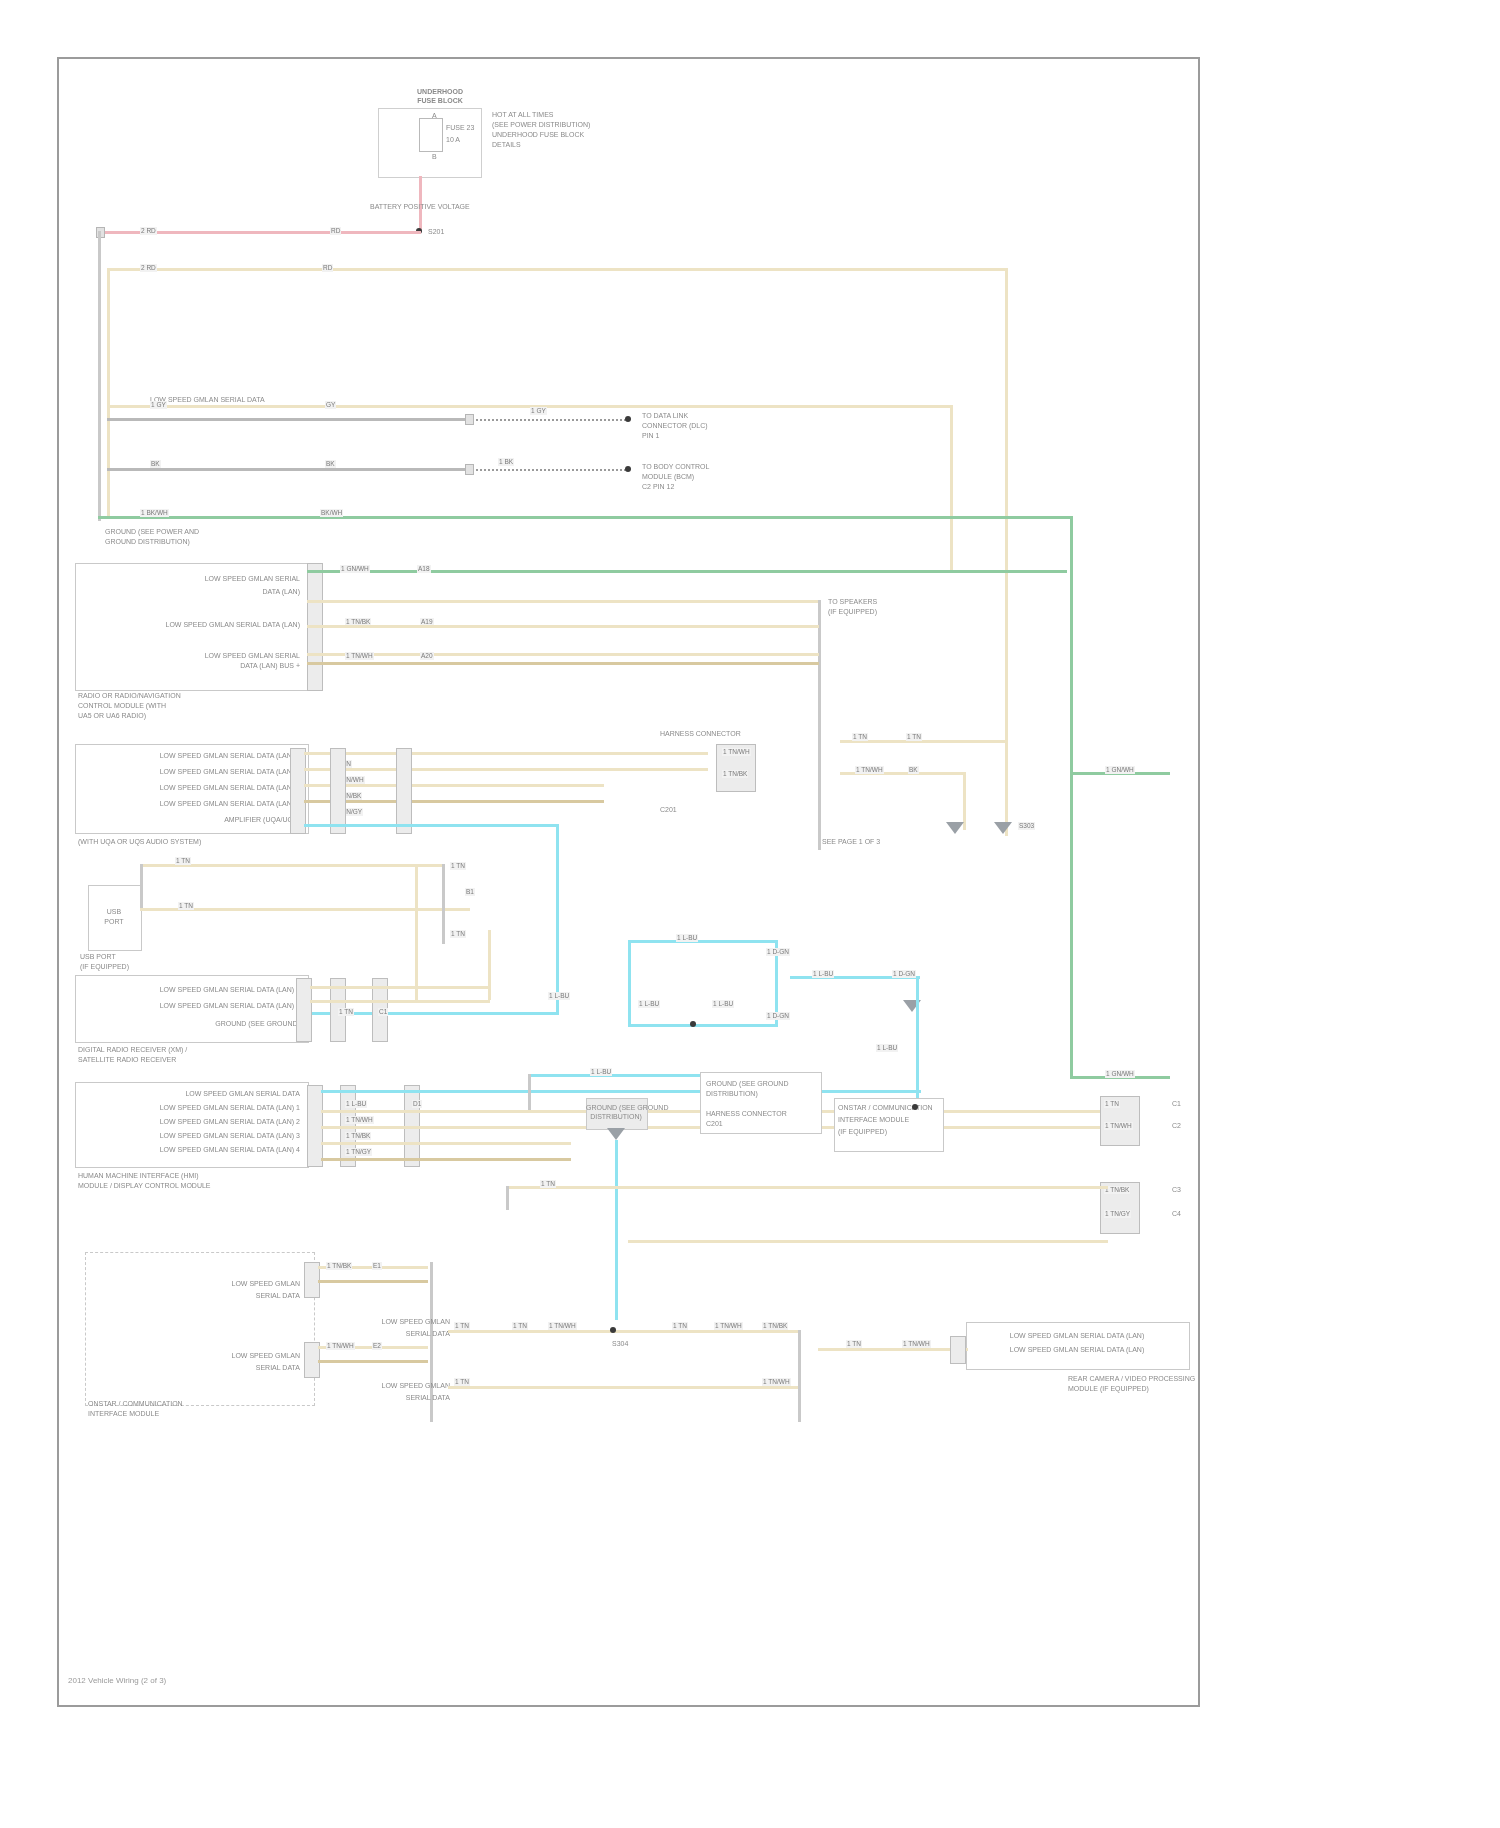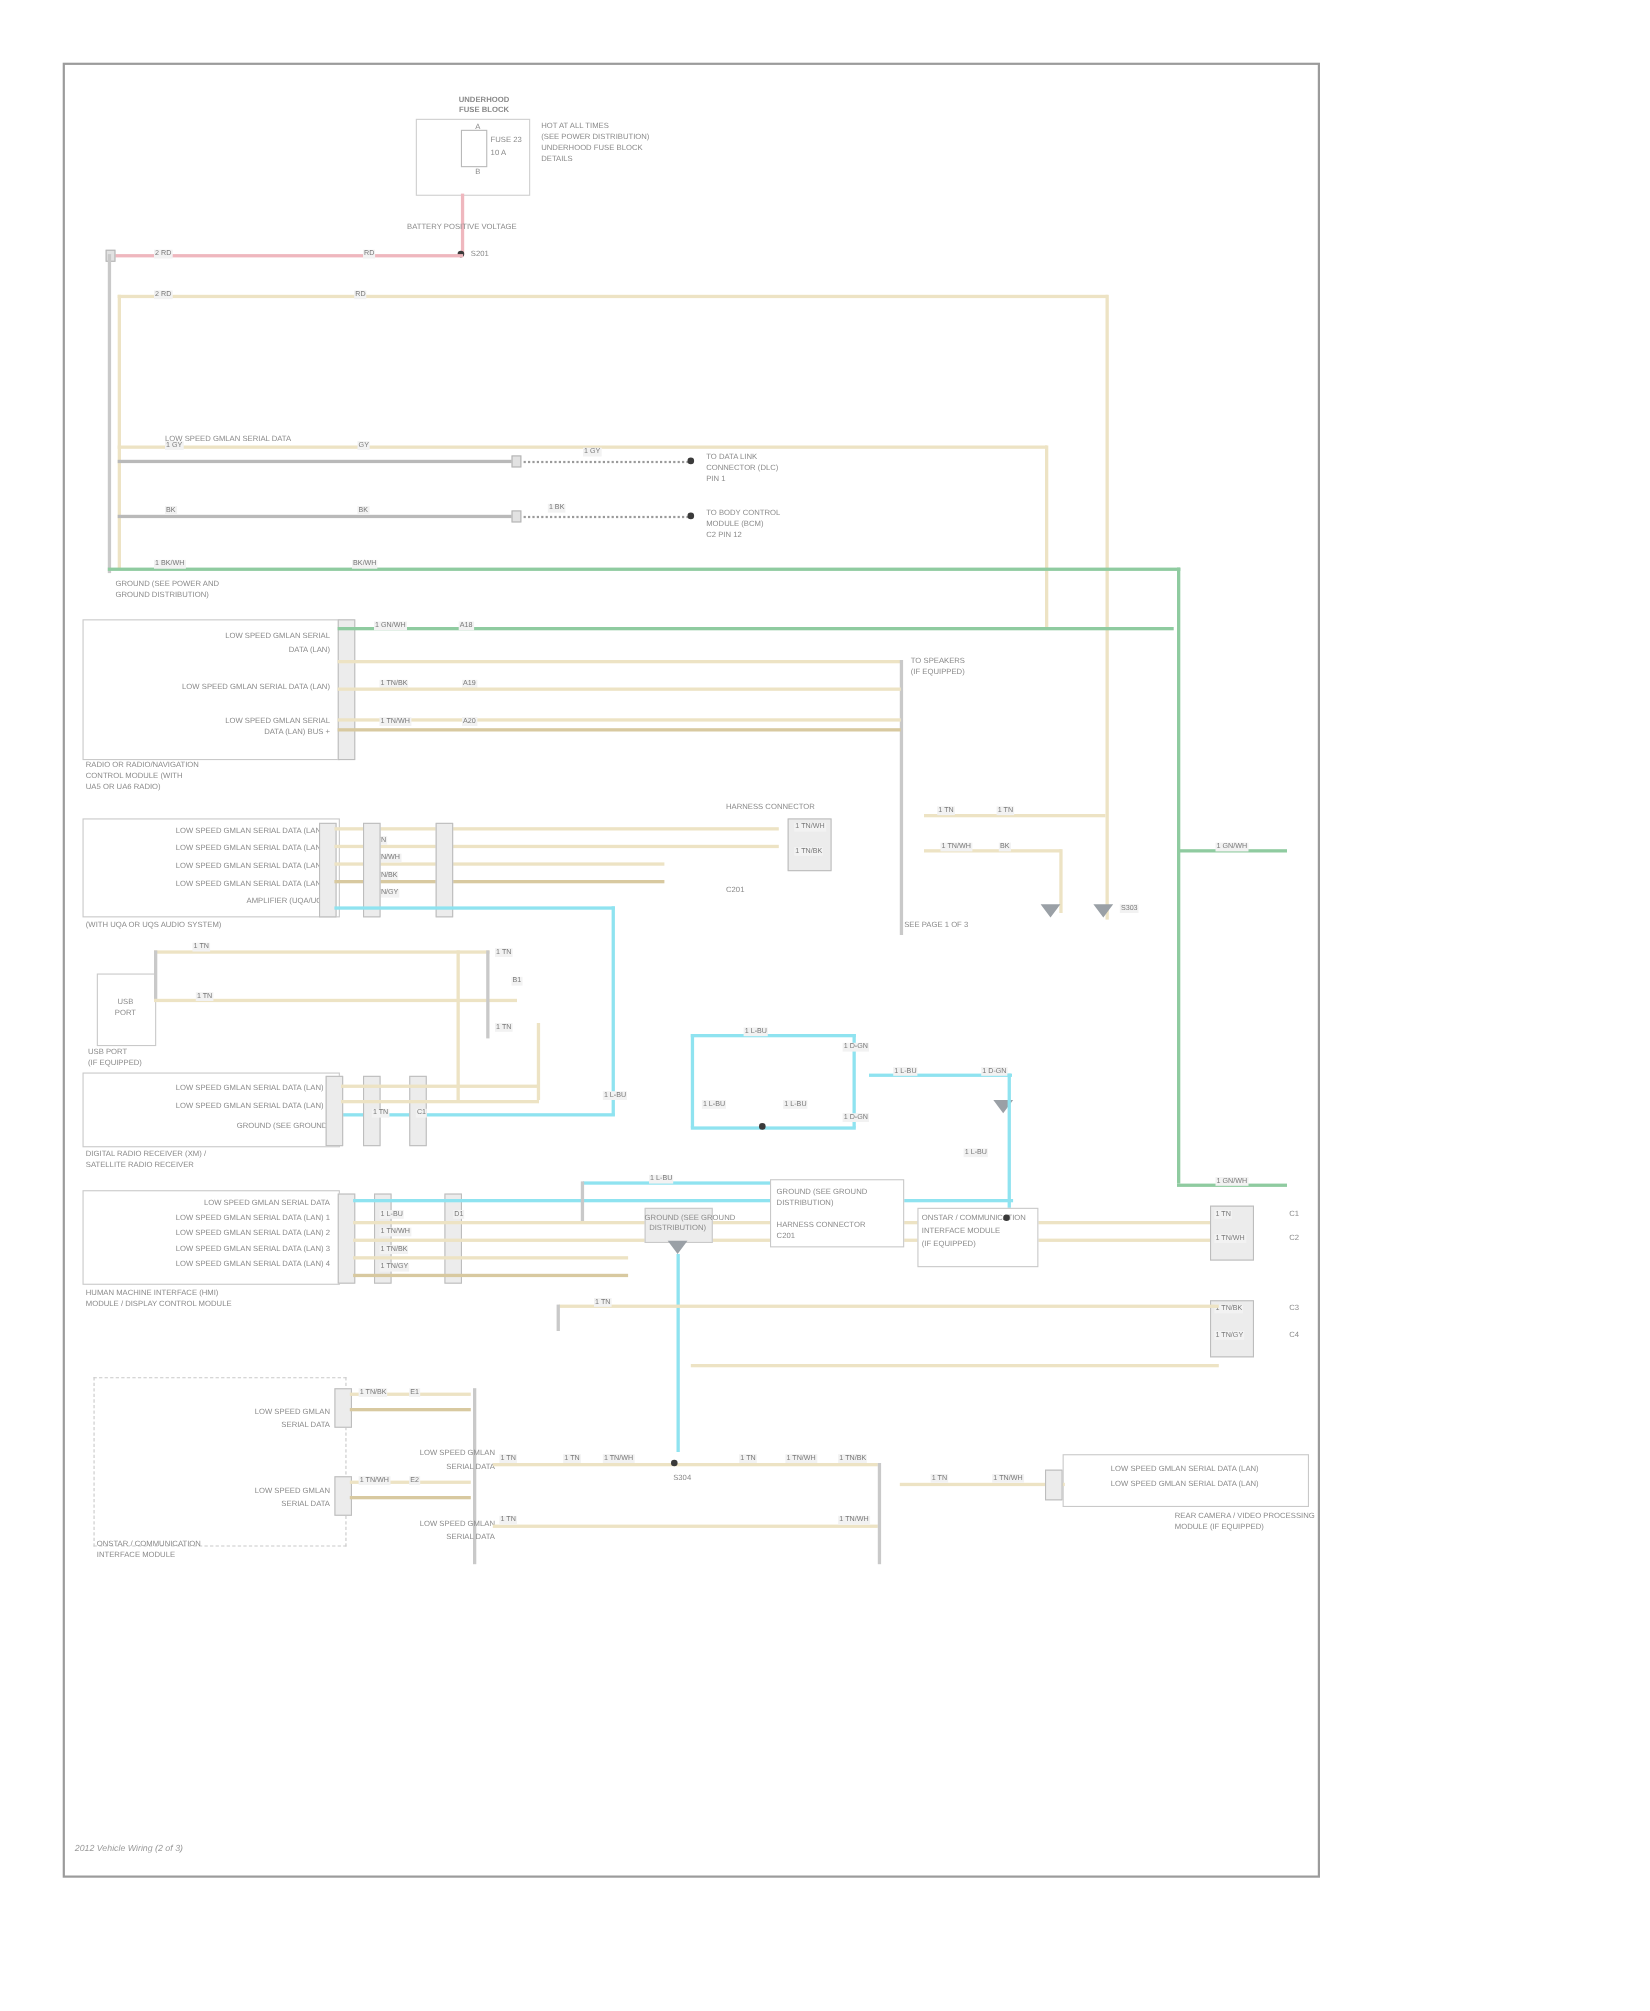--- a/index.html
+++ b/index.html
@@ -380,15 +380,15 @@
   <div class="lbl c" style="left:972px;top:1332px;width:210px;">LOW SPEED GMLAN SERIAL DATA (LAN)</div>
   <div class="lbl c" style="left:972px;top:1346px;width:210px;">LOW SPEED GMLAN SERIAL DATA (LAN)</div>
   <div class="lbl" style="left:1068px;top:1375px;">REAR CAMERA / VIDEO PROCESSING</div>
   <div class="lbl" style="left:1068px;top:1385px;">MODULE (IF EQUIPPED)</div>
 
   <div class="w h" style="left:818px;top:1348px;width:150px;background:#EDE3C4;"></div>
   <div class="chip" style="left:846px;top:1340px;">1 TN</div>
   <div class="chip" style="left:902px;top:1340px;">1 TN/WH</div>
   <div class="pincol" style="left:950px;top:1336px;width:14px;height:26px;"></div>
 
-  <div class="footer" style="left:68px;top:1676px;font-style:italic;">2012 Vehicle Wiring (2 of 3)</div>
+  <div class="footer" style="left:68px;top:1676px;">2012 Vehicle Wiring (2 of 3)</div>
 
 </div>
 
 </body></html>

